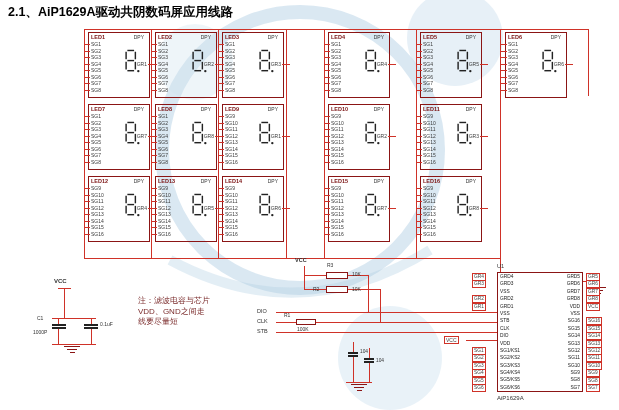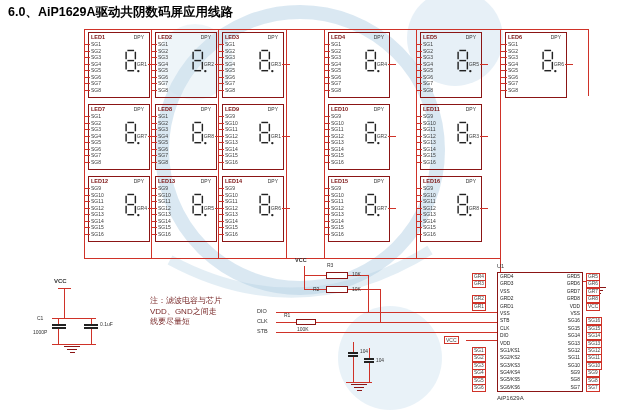--- a/index.html
+++ b/index.html
@@ -25,34 +25,34 @@
   .block .pin{font-size:5px;color:#3a3a3a;height:6.5px;line-height:6.5px;position:relative;}
   .block .pin::before{content:"";position:absolute;left:-7px;top:3px;width:6px;height:1px;background:#cf3228;}
   .block .digit{position:absolute;top:15px;right:9px;}
   .block .gridpin{position:absolute;right:2px;top:28px;font-size:5px;color:#3a3a3a;}
   .block .gridpin::after{content:"";position:absolute;right:-9px;top:3px;width:8px;height:1px;background:#cf3228;}
   
   #chip{position:absolute;left:497px;top:272px;width:86px;height:120px;border:1px solid #8b1515;background:#fff;z-index:2;box-sizing:border-box;}
   .chip-row{display:flex;justify-content:space-between;height:7.4px;line-height:7.4px;font-size:4.8px;padding:0 2px;color:#222;}
   .netbox{position:absolute;border:0.6px solid #cf3228;background:#fff;color:#444;font-size:4.8px;line-height:6px;padding:0 1px;white-space:nowrap;z-index:2;}
   .res{position:absolute;border:0.8px solid #8b1515;background:#fff;z-index:2;box-sizing:border-box;}
-  #note{position:absolute;left:150px;top:296px;font-size:8px;line-height:10.5px;color:#7a2a2a;z-index:2;}
+  #note{position:absolute;left:138px;top:296px;font-size:8px;line-height:10.5px;color:#7a2a2a;z-index:2;}
 </style>
 </head>
 <body>
 
 <svg id="watermark" width="619" height="410">
   <circle cx="300" cy="150" r="138" fill="none" stroke="#aecde3" stroke-width="14" opacity="0.45"></circle>
   <circle cx="455" cy="38" r="48" fill="#cfe2ef" opacity="0.5"></circle>
   <circle cx="390" cy="358" r="52" fill="#cfe2ef" opacity="0.45"></circle>
   <circle cx="195" cy="62" r="38" fill="#cfe2ef" opacity="0.35"></circle>
   <path d="M170 260 Q300 330 430 250" fill="none" stroke="#aecde3" stroke-width="10" opacity="0.35"></path>
 </svg>
 
-<div class="abs" style="left:8px;top:4px;font-size:12.5px;font-weight:bold;color:#000;z-index:2;">6.0、AiP1629A驱动共阴数码屏应用线路</div>
+<div class="abs" style="left:8px;top:4px;font-size:12.5px;font-weight:bold;color:#000;z-index:2;">2.1、AiP1629A驱动共阴数码屏应用线路</div>
 
 <div id="wires">
     <div class="wire vwire" style="left: 84px; top: 29px; height: 229px;"></div>
     <div class="wire vwire" style="left: 151px; top: 29px; height: 229px;"></div>
     <div class="wire vwire" style="left: 218px; top: 29px; height: 229px;"></div>
     <div class="wire vwire" style="left: 286px; top: 29px; height: 229px;"></div>
     <div class="wire vwire" style="left: 324px; top: 29px; height: 229px;"></div>
     <div class="wire vwire" style="left: 416px; top: 29px; height: 229px;"></div>
     <div class="wire vwire" style="left: 500px; top: 29px; height: 243px;"></div>
     <div class="wire vwire" style="left: 588px; top: 29px; height: 67px;"></div>

